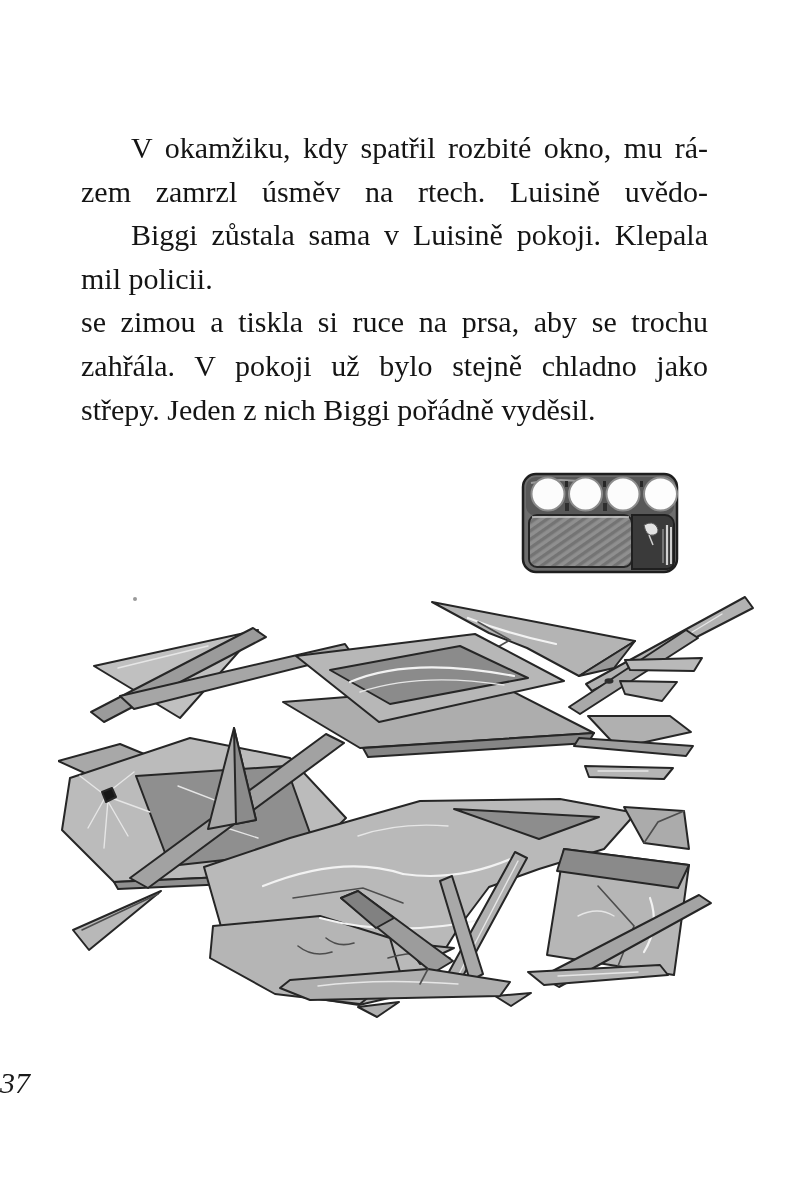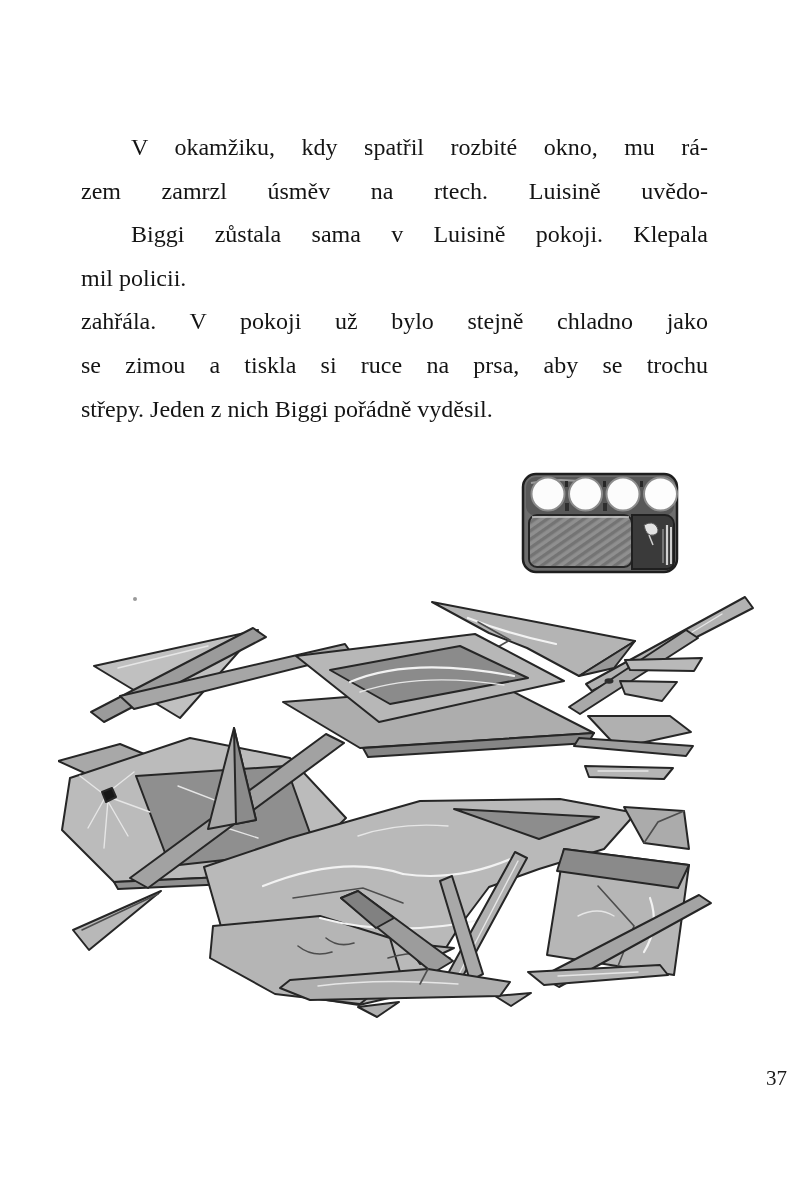--- a/index.html
+++ b/index.html
@@ -3,50 +3,50 @@
 <meta charset="utf-8">
 <style>
   html,body{margin:0;padding:0;}
   body{
     width:787px;height:1181px;background:#ffffff;position:relative;
     overflow:hidden;font-family:"Liberation Serif","DejaVu Serif",serif;
   }
   .page{position:absolute;inset:0;background:#fff;}
   .textblock{
     position:absolute;left:81px;top:126px;width:627px;
-    font-size:24px;line-height:43.6px;color:#141414;
+    font-size:30px;line-height:43.6px;color:#141414;
   }
   .tline{white-space:nowrap;}
   .jl{text-align:justify;text-align-last:justify;}
   .ll{text-align:left;text-align-last:left;}
   .indent{text-indent:50px;}
   .paintbox{position:absolute;left:521px;top:467px;width:160px;height:110px;}
   .glass{position:absolute;left:58px;top:586px;width:700px;height:452px;}
   .pagenum{
-    position:absolute;left:0;top:1066px;width:100%;text-align:right;
-    font-size:21px;color:#1a1a1a;
+    position:absolute;left:0;top:1066px;width:100%;text-align:left;
+    font-size:30px;color:#1a1a1a;font-style:italic;
   }
   svg polygon, svg path.face{stroke:#262626;stroke-width:2;stroke-linejoin:round;}
   svg .crackw{fill:none;stroke:#f2f2f2;stroke-width:2.2;stroke-linecap:round;}
   svg .crackw2{fill:none;stroke:#e6e6e6;stroke-width:1.4;stroke-linecap:round;}
   svg .crackd{fill:none;stroke:#4d4d4d;stroke-width:1.6;stroke-linecap:round;}
   svg .nostroke{stroke:none;}
 </style>
 </head>
 <body>
 
 <div class="page">
 
   <div class="textblock">
     <div class="tline jl indent">V okamžiku, kdy spatřil rozbité okno, mu rá-</div>
     <div class="tline jl">zem zamrzl úsměv na rtech. Luisině uvědo-</div>
     <div class="tline jl indent">Biggi zůstala sama v Luisině pokoji. Klepala</div>
     <div class="tline ll">mil policii.</div>
+    <div class="tline jl">se zimou a tiskla si ruce na prsa, aby se trochu</div>
     <div class="tline jl">zahřála. V pokoji už bylo stejně chladno jako</div>
-    <div class="tline jl">se zimou a tiskla si ruce na prsa, aby se trochu</div>
     <div class="tline ll">střepy. Jeden z nich Biggi pořádně vyděsil.</div>
   </div>
 
   <svg class="paintbox" viewBox="0 0 160 110" aria-hidden="true">
     <defs>
       <pattern id="hatch" width="7" height="7" patternUnits="userSpaceOnUse" patternTransform="rotate(55)">
         <rect width="7" height="7" fill="#8f8f8f"></rect>
         <rect width="3.4" height="7" fill="#747474"></rect>
       </pattern>
     </defs>

